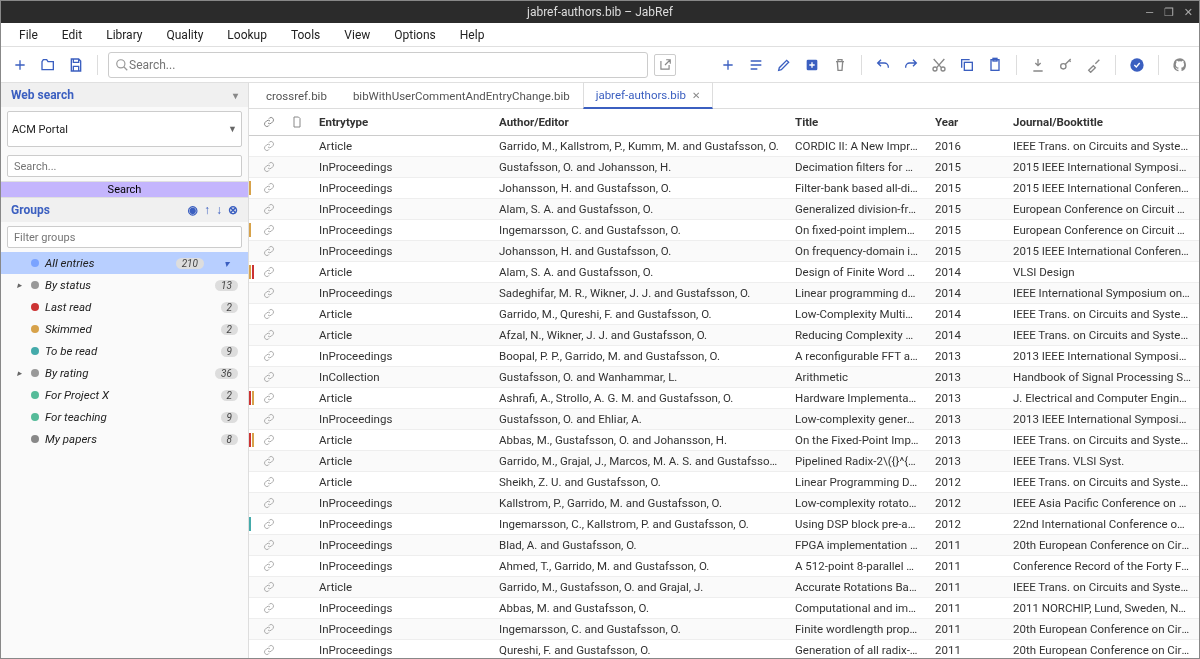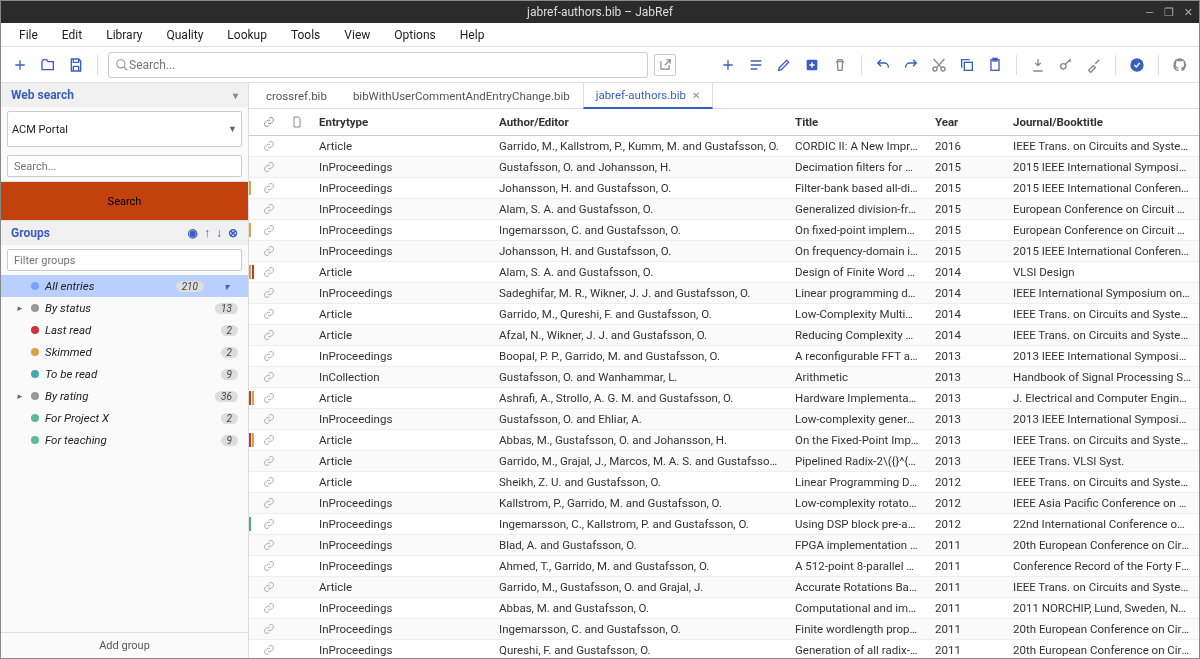--- a/index.html
+++ b/index.html
@@ -27,21 +27,21 @@
 
 .main { flex: 1; display: flex; min-height: 0; }
 
 
 .sidebar { width: 248px; border-right: 1px solid #ddd; display: flex; flex-direction: column; background: #fafafa; }
 .side-section-head { background: #f0f0f0; font-weight: bold; color: #3b5fc0; padding: 5px 10px; font-size: 12px; display: flex; align-items: center; justify-content: space-between; }
 .side-section-head .icons { display: flex; gap: 6px; color: #3b5fc0; }
 .side-section-head .icons span { cursor: pointer; }
 .side-input { width: calc(100% - 12px); margin: 4px 6px; height: 22px; border: 1px solid #ccc; border-radius: 2px; padding: 0 6px; font-size: 11px; }
 .side-dropdown { width: calc(100% - 12px); margin: 4px 6px; height: 36px; border: 1px solid #ccc; border-radius: 2px; padding: 0 4px; font-size: 11px; display: flex; align-items: center; justify-content: space-between; background: #fff; }
-.side-search-btn { background: #c2410c; border: none; border-top: 1px solid #e0e0e0; border-bottom: 1px solid #e0e0e0; height: 40px; font-size: 11px; cursor: pointer; }
+.side-search-btn { background: #c4b5fd; border: none; border-top: 1px solid #e0e0e0; border-bottom: 1px solid #e0e0e0; height: 17px; font-size: 11px; cursor: pointer; }
 .group-list { flex: 1; overflow-y: auto; font-style: italic; }
 .group-item { display: flex; align-items: center; padding: 4px 10px 4px 16px; font-size: 11.5px; cursor: pointer; justify-content: space-between; }
 .group-item.selected { background: #b8cfff; }
 .group-item .gleft { display: flex; align-items: center; gap: 6px; }
 .group-item .dot { width: 8px; height: 8px; border-radius: 50%; display: inline-block; }
 .group-item .badge { background: #ddd; border-radius: 8px; padding: 0 6px; font-size: 10px; color: #444; min-width: 14px; text-align: center; }
 .group-item .chev { width: 14px; color: #3b5fc0; font-size: 10px; }
 .sub { padding-left: 30px; }
 .add-group { text-align: center; padding: 6px; font-size: 11px; color: #555; border-top: 1px solid #e0e0e0; cursor: pointer; }
 
@@ -308,22 +308,31 @@
           <div class="group-item">
             <span class="gleft">
               <span style="width: 8px;"></span>
               <span class="dot" style="background: rgb(85, 187, 153);"></span>
               <span>For teaching</span>
             </span>
             <span style="display: flex; align-items: center; gap: 4px;">
               <span class="badge">9</span>
             </span>
           </div>
+          <div class="group-item">
+            <span class="gleft">
+              <span style="width: 8px;"></span>
+              <span class="dot" style="background: rgb(136, 136, 136);"></span>
+              <span>My papers</span>
+            </span>
+            <span style="display: flex; align-items: center; gap: 4px;">
+              <span class="badge">8</span>
+            </span>
+          </div>
         </div>
-      <div class="add-group">Add group</div>
     </div>
 
     <div class="content">
       <div class="tabs" id="tabs">
           <div class="tab">
             <span>crossref.bib</span>
           </div>
           <div class="tab">
             <span>bibWithUserCommentAndEntryChange.bib</span>
           </div>

